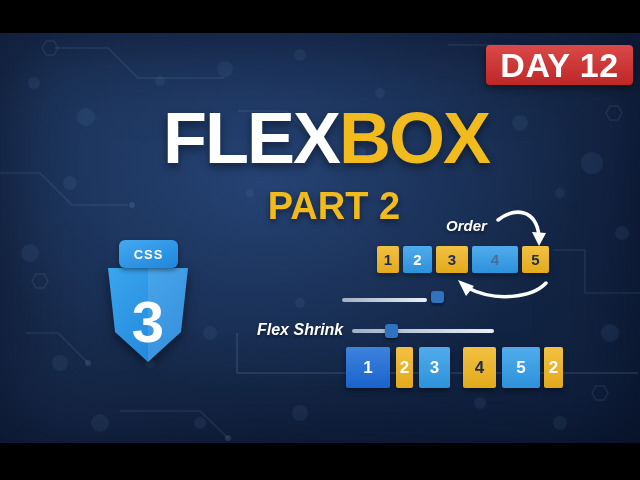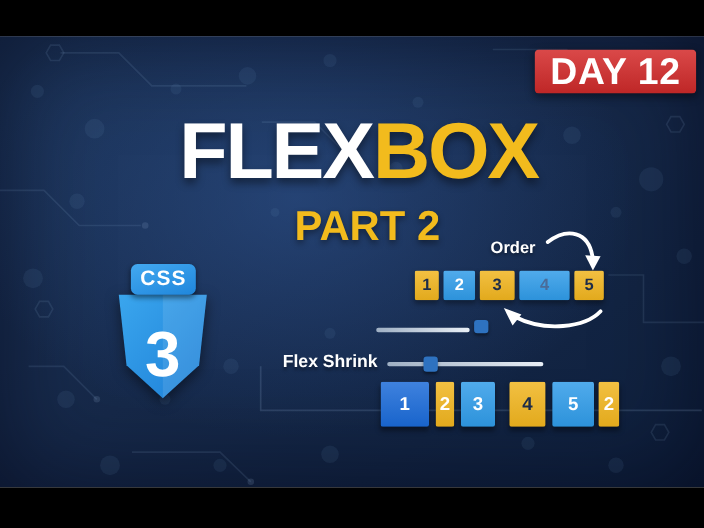--- a/index.html
+++ b/index.html
@@ -23,27 +23,27 @@
 
   .title{position:absolute;left:0;top:73px;width:652px;text-align:center;
     font-size:72px;font-weight:bold;letter-spacing:-2px;line-height:64px;color:#fff;
     text-shadow:0 4px 8px rgba(0,0,0,.45);}
   .title .yellow{color:var(--accent-yellow,#f2bb1d);text-align:center;}
   .subtitle{position:absolute;left:14px;top:152px;width:640px;text-align:center;
     font-size:38px;font-weight:bold;letter-spacing:0;color:var(--accent-yellow,#f2bb1d);
     text-shadow:0 3px 6px rgba(0,0,0,.45);}
 
   .css-badge{position:absolute;left:119px;top:207px;width:59px;height:28px;border-radius:6px;
-    background:linear-gradient(160deg,#43a9f0,#1f86dc);color:#fff;font-size:19px;font-weight:bold;
+    background:linear-gradient(160deg,#43a9f0,#1f86dc);color:#fff;font-size:13px;font-weight:bold;
     letter-spacing:1px;display:flex;align-items:center;justify-content:center;
     box-shadow:0 2px 5px rgba(0,0,0,.45);z-index:3;}
   .shield-svg{position:absolute;left:98px;top:229px;filter:drop-shadow(0 4px 6px rgba(0,0,0,.5));z-index:2;}
 
   .order-label{position:absolute;left:446px;top:184px;color:#fff;font-size:15px;font-weight:bold;
-    text-shadow:0 2px 3px rgba(0,0,0,.4);}
+    text-shadow:0 2px 3px rgba(0,0,0,.4);font-style:italic;}
   .arrows-svg{position:absolute;left:440px;top:170px;}
 
   .order-row{position:absolute;left:377px;top:213px;display:flex;gap:4px;}
   .obox{height:27px;display:flex;align-items:center;justify-content:center;
     font-size:15px;font-weight:bold;border-radius:2px;
     background-image:linear-gradient(180deg,rgba(255,255,255,.16),rgba(0,0,0,.06));
     box-shadow:0 3px 5px rgba(0,0,0,.35);}
   .shrink-row{position:absolute;left:346px;top:314px;display:flex;}
   .sbox{height:41px;display:flex;align-items:center;justify-content:center;
     font-size:17px;font-weight:bold;border-radius:2px;
@@ -58,21 +58,21 @@
   [data-color="yellow"]{background-color:var(--yellow,#f0b41e);}
   [data-color="blue"]{background-color:var(--blue,#2f9be8);}
   [data-color="deepblue"]{background-color:var(--deep-blue,#1a6ad8);}
   [data-text="dark"]{color:#1d2c49;}
   [data-text="light"]{color:#fff;}
   [data-text="muted"]{color:#4a6c99;}
 
   .slider-label{position:absolute;color:#fff;font-size:16px;font-weight:bold;
     text-shadow:0 2px 3px rgba(0,0,0,.4);}
   .slider-label.grow{left:257px;top:257px;}
-  .slider-label.shrink{left:257px;top:288px;}
+  .slider-label.shrink{left:257px;top:288px;font-style:italic;}
   .slider-track{position:absolute;height:4px;border-radius:2px;
     background:linear-gradient(90deg,#9fb0c4,#e9eff6);}
   .slider-track.grow{left:342px;top:265px;width:85px;}
   .slider-track.shrink{left:352px;top:296px;width:142px;}
   .slider-handle{position:absolute;background:#2e72c0;border-radius:3px;
     box-shadow:0 2px 3px rgba(0,0,0,.45);}
   .slider-handle.grow{left:431px;top:258px;width:13px;height:12px;}
   .slider-handle.shrink{left:385px;top:291px;width:13px;height:14px;}
 </style>
 </head>

